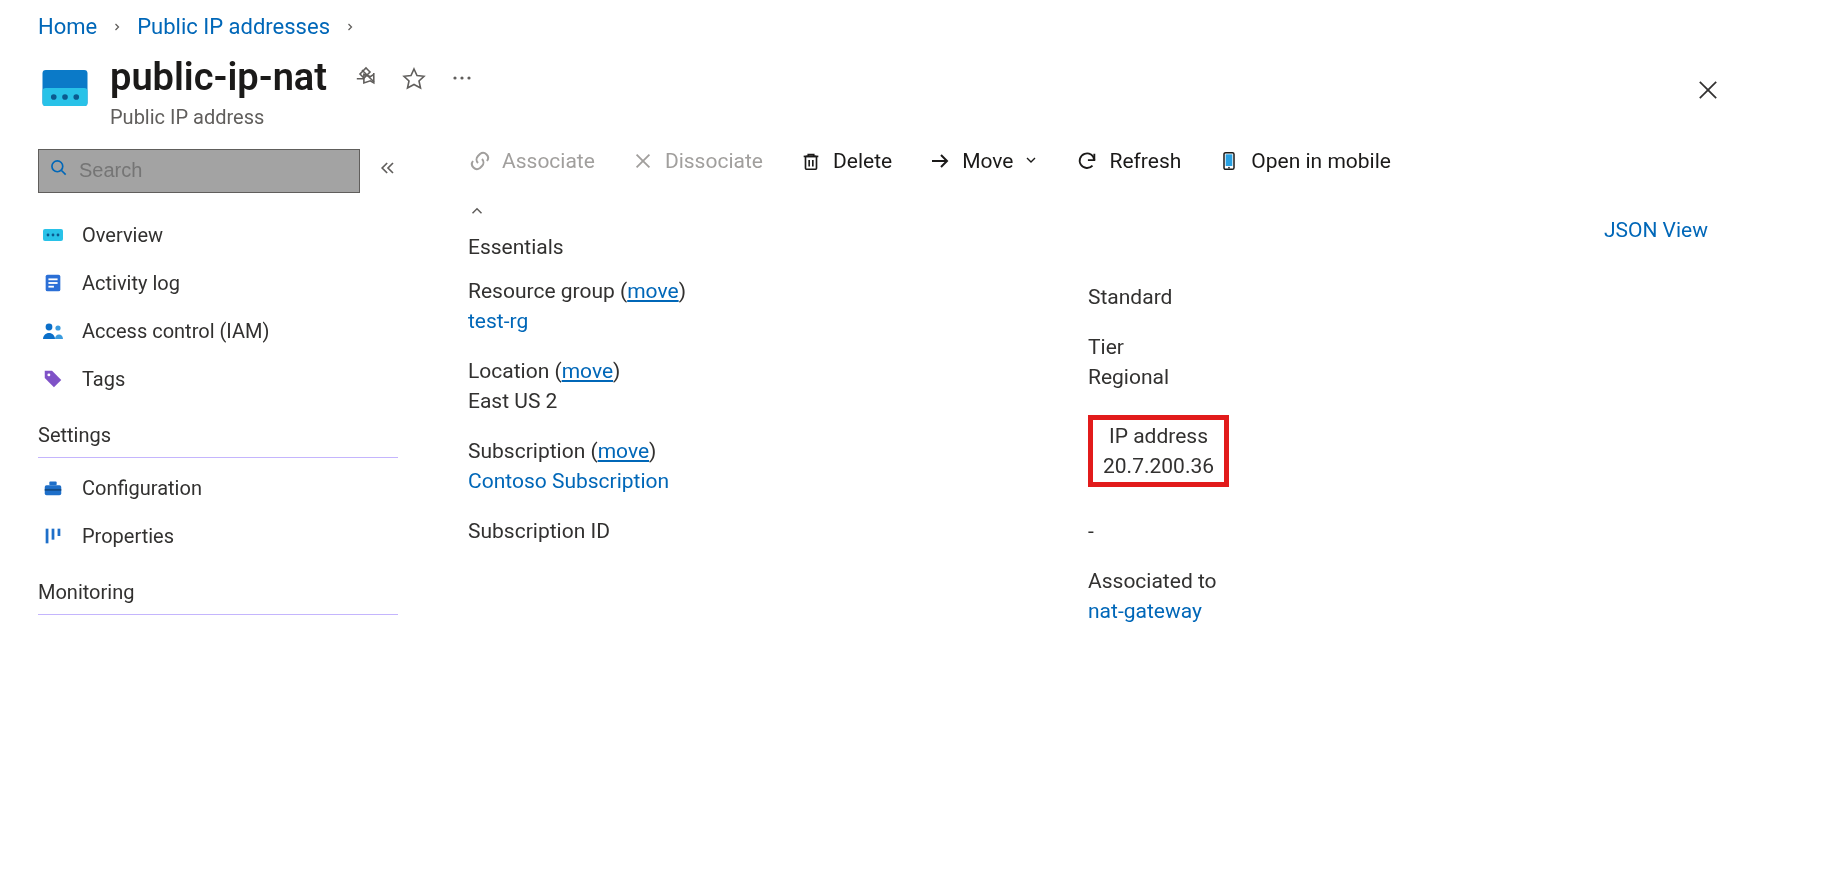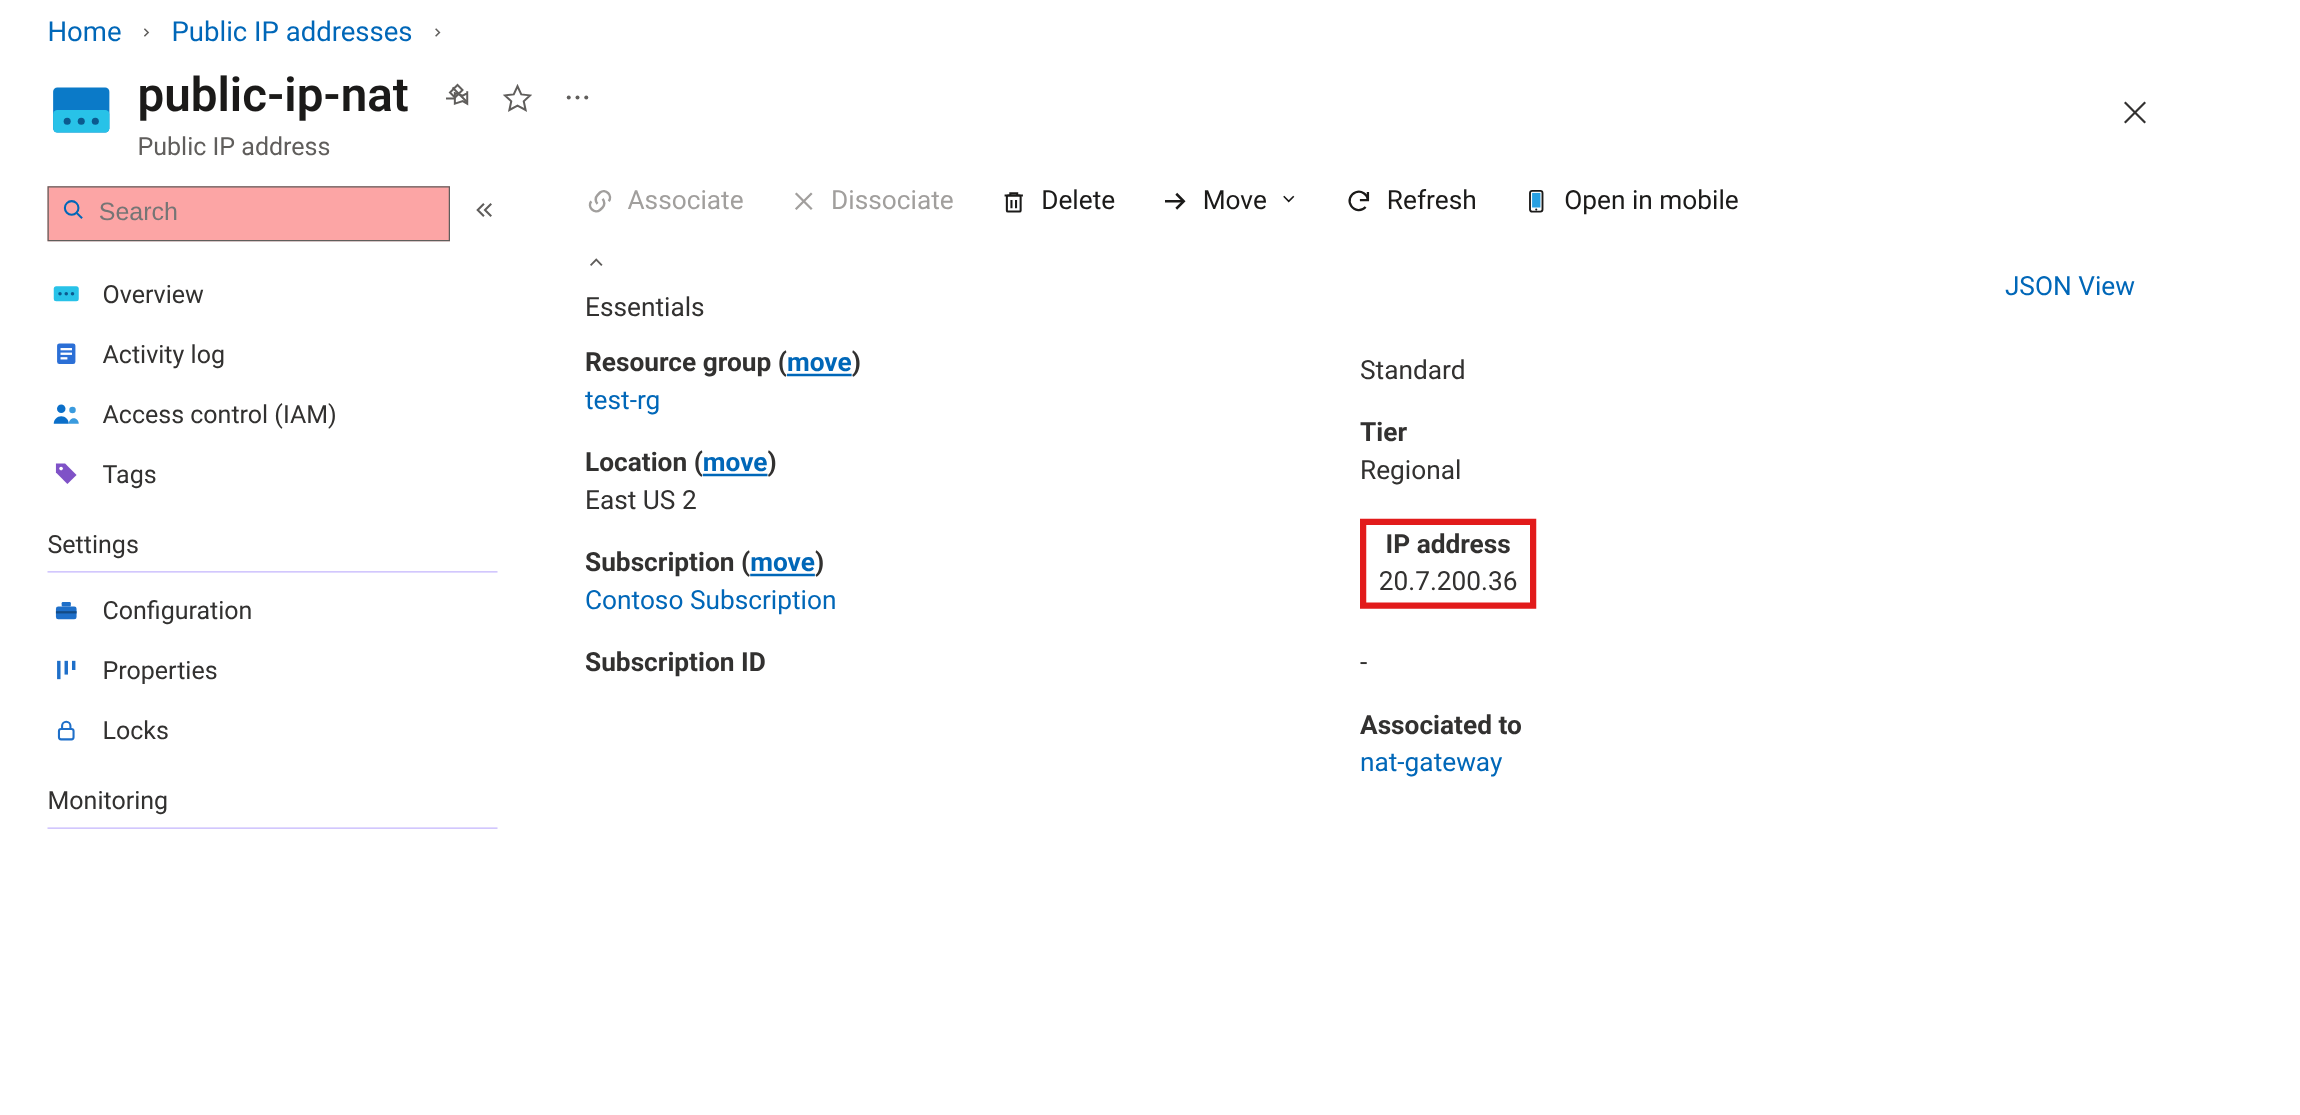--- a/index.html
+++ b/index.html
@@ -57,21 +57,21 @@
   .body {
     display:flex; gap: 70px;
   }
 
   
   .sidebar { width: 360px; flex:none; }
   .search-row { display:flex; align-items:center; gap:18px; margin-bottom:18px; }
   .search-box {
     flex:1; border:1px solid #605e5c; height:44px; display:flex; align-items:center;
     padding:16px 10px; box-sizing:border-box; font-size:20px; color:#323130;
-    background:#fca5a5;
+    background:#a3a3a3;
   }
   .search-box input {
     border:none; outline:none; font-size:20px; width:100%; color:#323130; background:transparent;
   }
   .collapse-toggle { cursor:pointer; color:#605e5c; }
 
   .nav-item {
     display:flex; align-items:center; gap:16px; height:48px; cursor:pointer;
     font-size:20px; color:#323130; padding:0 2px;
   }
@@ -94,21 +94,21 @@
     display:flex; align-items:center; justify-content:space-between; margin-bottom:20px;
   }
   .essentials-toggle { display:flex; align-items:flex-start; gap:10px; cursor:pointer; font-size:21px;flex-direction:column; }
   .json-view { color:#0067b8; cursor:pointer; font-size:21px; }
 
   .essentials-grid {
     display:flex; gap:0;
   }
   .col { flex:1; display:flex; flex-direction:column; gap:26px; }
   .col.right { flex:1; }
-  .field-label { font-size:21px; color:#323130;font-weight:bold; }
+  .field-label { font-size:21px; color:#323130; }
   .move-link { color:#0067b8; text-decoration:underline; cursor:pointer; }
   .field-value { font-size:21px; color:#323130; margin-top:6px; }
   .field-value.link { color:#0067b8; cursor:pointer; }
   .field { display:flex; flex-direction:column; }
 
   .highlight-box {
     border:5px solid #e21b1b; padding:4px 10px; width:fit-content;text-align:center;
   }
 
 </style>
@@ -261,29 +261,20 @@
         <span class="nav-icon">
           <svg viewBox="0 0 24 24" width="22" height="22" fill="#1e6fc9">
               <rect x="4" y="4" width="3" height="16"></rect>
               <rect x="10.5" y="4" width="3" height="12"></rect>
               <rect x="17" y="4" width="3" height="8"></rect>
             </svg>
         </span>
         <span>Properties</span>
       </div>
 
-      <div class="nav-item">
-        <span class="nav-icon">
-          <svg viewBox="0 0 24 24" width="20" height="22" fill="none" stroke="#1e6fc9" stroke-width="2">
-              <rect x="5" y="11" width="14" height="10" rx="2"></rect>
-              <path d="M8 11V8a4 4 0 0 1 8 0v3"></path>
-            </svg>
-        </span>
-        <span>Locks</span>
-      </div>
 
       <div class="nav-section">Monitoring</div>
     </div>
 
     <div class="main">
 
       <div class="toolbar">
         <div class="tool-btn disabled">
           <span class="ti">
             <svg viewBox="0 0 24 24" width="24" height="24" fill="none" stroke="#a19f9d" stroke-width="2">

